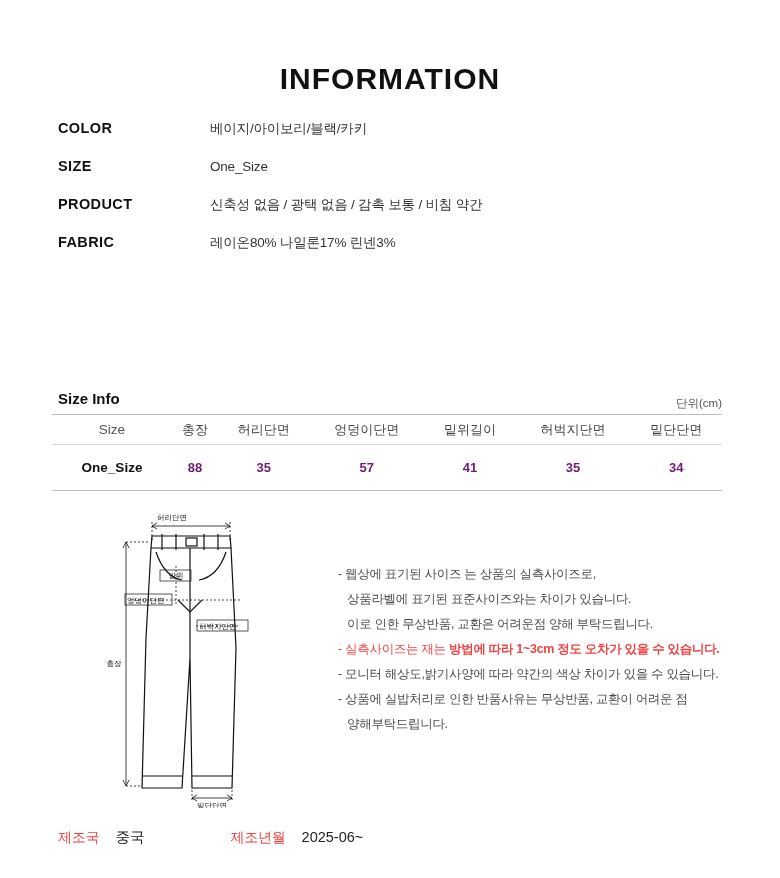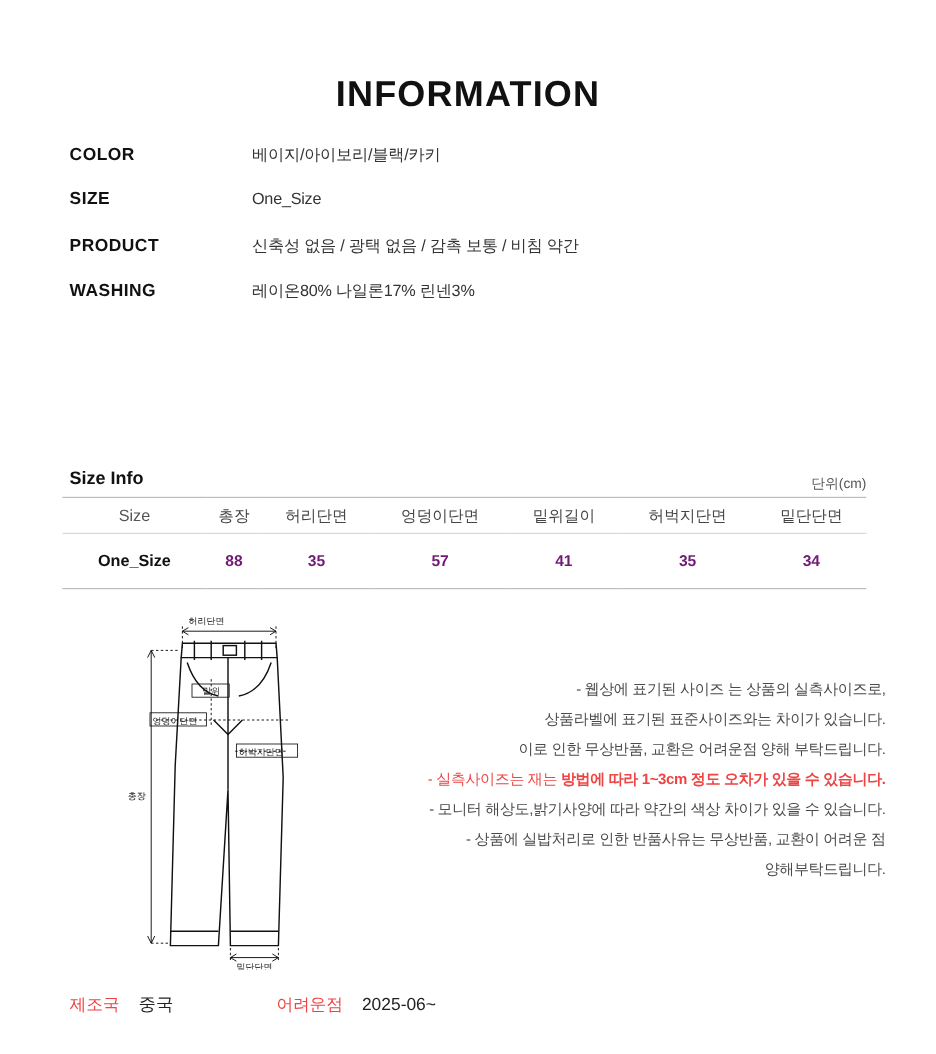--- a/index.html
+++ b/index.html
@@ -118,21 +118,20 @@
     width: 220px;
     height: 300px;
   }
   .diagram svg { display: block; }
 
   .notes {
     position: absolute;
     top: 562px;
     left: 338px;
     width: 400px;
-    text-align: right;
   }
   .note-line {
     font-size: 12.5px;
     color: #4a4a4a;
     line-height: 25px;
     letter-spacing: -0.3px;
     white-space: nowrap;
   }
   .note-line.indent { padding-left: 9px; }
   .note-line.bold-line { color: #ef4444; }
@@ -172,21 +171,21 @@
   </div>
   <div class="info-row">
     <div class="info-label">SIZE</div>
     <div class="info-value">One_Size</div>
   </div>
   <div class="info-row">
     <div class="info-label">PRODUCT</div>
     <div class="info-value">신축성 없음 / 광택 없음 / 감촉 보통 / 비침 약간</div>
   </div>
   <div class="info-row">
-    <div class="info-label">WASHING</div>
+    <div class="info-label">FABRIC</div>
     <div class="info-value">레이온80% 나일론17% 린넨3%</div>
   </div>
 </div>
 
 <div class="size-info-heading">Size  Info</div>
 <div class="unit-note">단위(cm)</div>
 
 <table class="size-table">
   <thead>
     <tr>
@@ -278,15 +277,15 @@
   <div class="note-line bold-line">- 실측사이즈는 재는 <b>방법에 따라 1~3cm 정도 오차가 있을 수 있습니다.</b></div>
   <div class="note-line">- 모니터 해상도,밝기사양에 따라 약간의 색상 차이가 있을 수 있습니다.</div>
   <div class="note-line">- 상품에 실밥처리로 인한 반품사유는 무상반품, 교환이 어려운 점</div>
   <div class="note-line indent">양해부탁드립니다.</div>
 </div>
 
 <div class="footer">
   <div class="footer-label">제조국</div>
   <div class="footer-value">중국</div>
   <div class="footer-gap"></div>
-  <div class="footer-label">어려운점</div>
+  <div class="footer-label">제조년월</div>
   <div class="footer-value">2025-06~</div>
 </div>
 
 </body></html>

